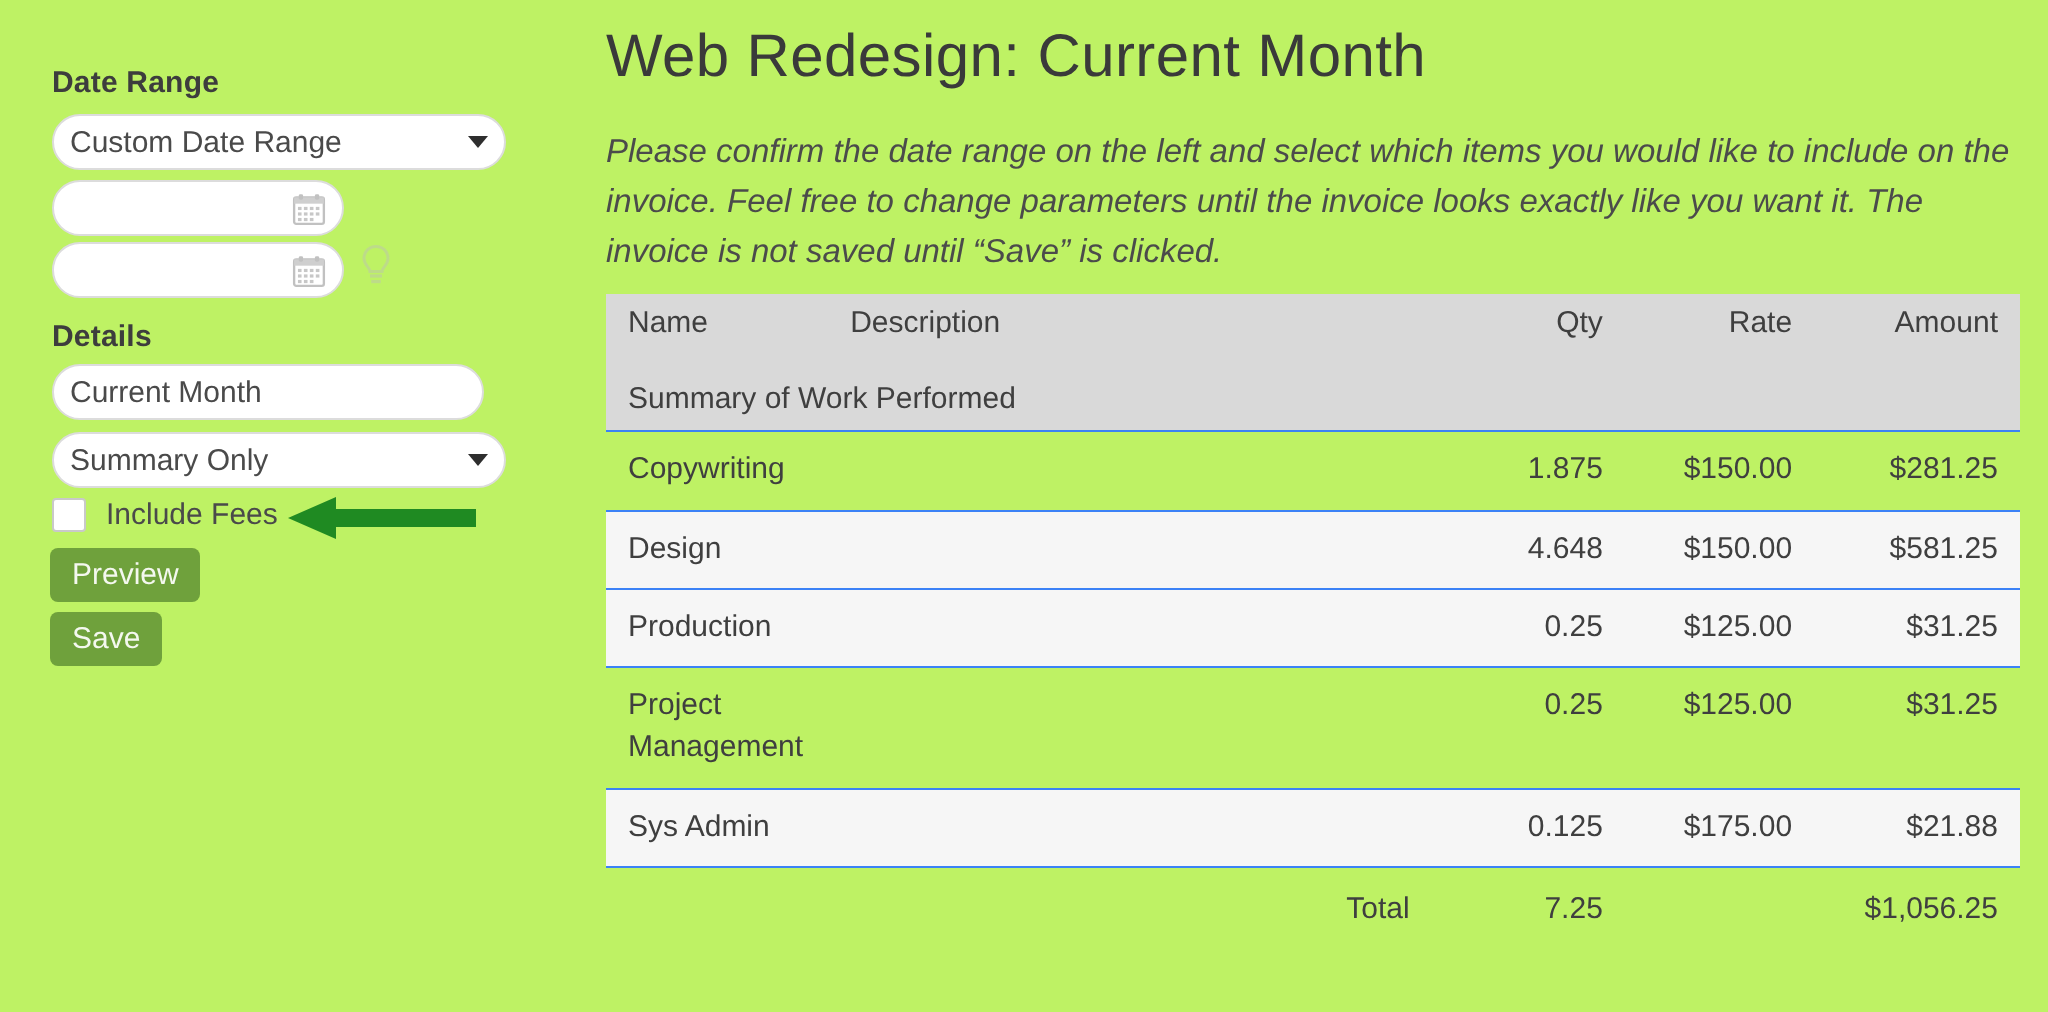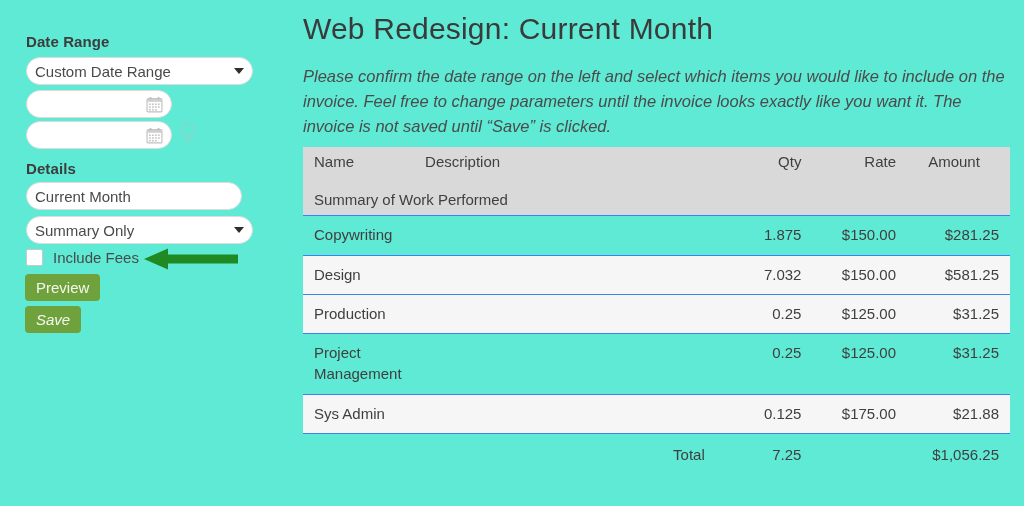--- a/index.html
+++ b/index.html
@@ -4,21 +4,21 @@
 <style>
   * { box-sizing: border-box; }
   html, body {
     margin: 0; padding: 0;
     width: 1024px; height: 506px;
     background: #ffffff;
     font-family: "Liberation Sans", sans-serif;
     color: #3c3c3c;
     overflow: hidden;
   }
-  #page { position: relative; width: 1024px; height: 506px; background: #5eead4; }
+  #page { position: relative; width: 1024px; height: 506px; background: #bef264; }
 
   
   #sidebar { position: absolute; left: 0; top: 0; width: 295px; height: 506px; }
 
   .section-label {
     position: absolute;
     font-size: 15px;
     font-weight: bold;
     color: #3d3d3d;
     letter-spacing: .1px;
@@ -79,21 +79,21 @@
     border-radius: 4px;
     font-family: "Liberation Sans", sans-serif;
     font-size: 15px;
     padding: 0 11px;
     height: 27px;
     line-height: 27px;
     cursor: pointer;
     text-align: center;
   }
   #btn-preview { left: 25px; top: 274px; }
-  #btn-save    { left: 25px; top: 306px; font-style: italic; }
+  #btn-save    { left: 25px; top: 306px; }
 
   
   #main { position: absolute; left: 303px; top: 0; width: 721px; height: 506px; }
 
   #page-title {
     position: absolute; left: 0; top: 12px;
     font-size: 30px; font-weight: normal;
     color: #3a3a3a; letter-spacing: .2px;
     margin: 0; white-space: nowrap; text-align: right;
   }
@@ -121,21 +121,21 @@
     font-weight: normal;
     color: #3f3f3f;
     padding: 6px 0 10px 0;
     font-size: 15px;
     white-space: nowrap;
   }
   #invoice-table thead th.c-name { text-align: left; padding-left: 11px; width: 120px; }
   #invoice-table thead th.c-desc { text-align: left; width: 275px; }
   #invoice-table thead th.c-qty  { text-align: right; width: 95px; }
   #invoice-table thead th.c-rate { text-align: right; width: 95px; padding-right: 2px; }
-  #invoice-table thead th.c-amt  { width: 110px; }
+  #invoice-table thead th.c-amt  { text-align: right; width: 110px; padding-right: 11px; }
 
   #invoice-table tbody td {
     padding: 8px 0 9px 0;
     border-bottom: 1px solid #3b82f6;
     vertical-align: top;
     line-height: 1.42;
   }
   #invoice-table tbody td.c-name { text-align: left; padding-left: 11px; }
   #invoice-table tbody td.c-desc { text-align: left; }
   #invoice-table tbody td.c-qty  { text-align: right; }
@@ -267,21 +267,21 @@
           <tr>
             <td class="c-name">Copywriting</td>
             <td class="c-desc"></td>
             <td class="c-qty">1.875</td>
             <td class="c-rate">$150.00</td>
             <td class="c-amt">$281.25</td>
           </tr>
           <tr class="alt">
             <td class="c-name">Design</td>
             <td class="c-desc"></td>
-            <td class="c-qty">7.032</td>
+            <td class="c-qty">4.648</td>
             <td class="c-rate">$150.00</td>
             <td class="c-amt">$581.25</td>
           </tr>
           <tr class="alt">
             <td class="c-name">Production</td>
             <td class="c-desc"></td>
             <td class="c-qty">0.25</td>
             <td class="c-rate">$125.00</td>
             <td class="c-amt">$31.25</td>
           </tr>

